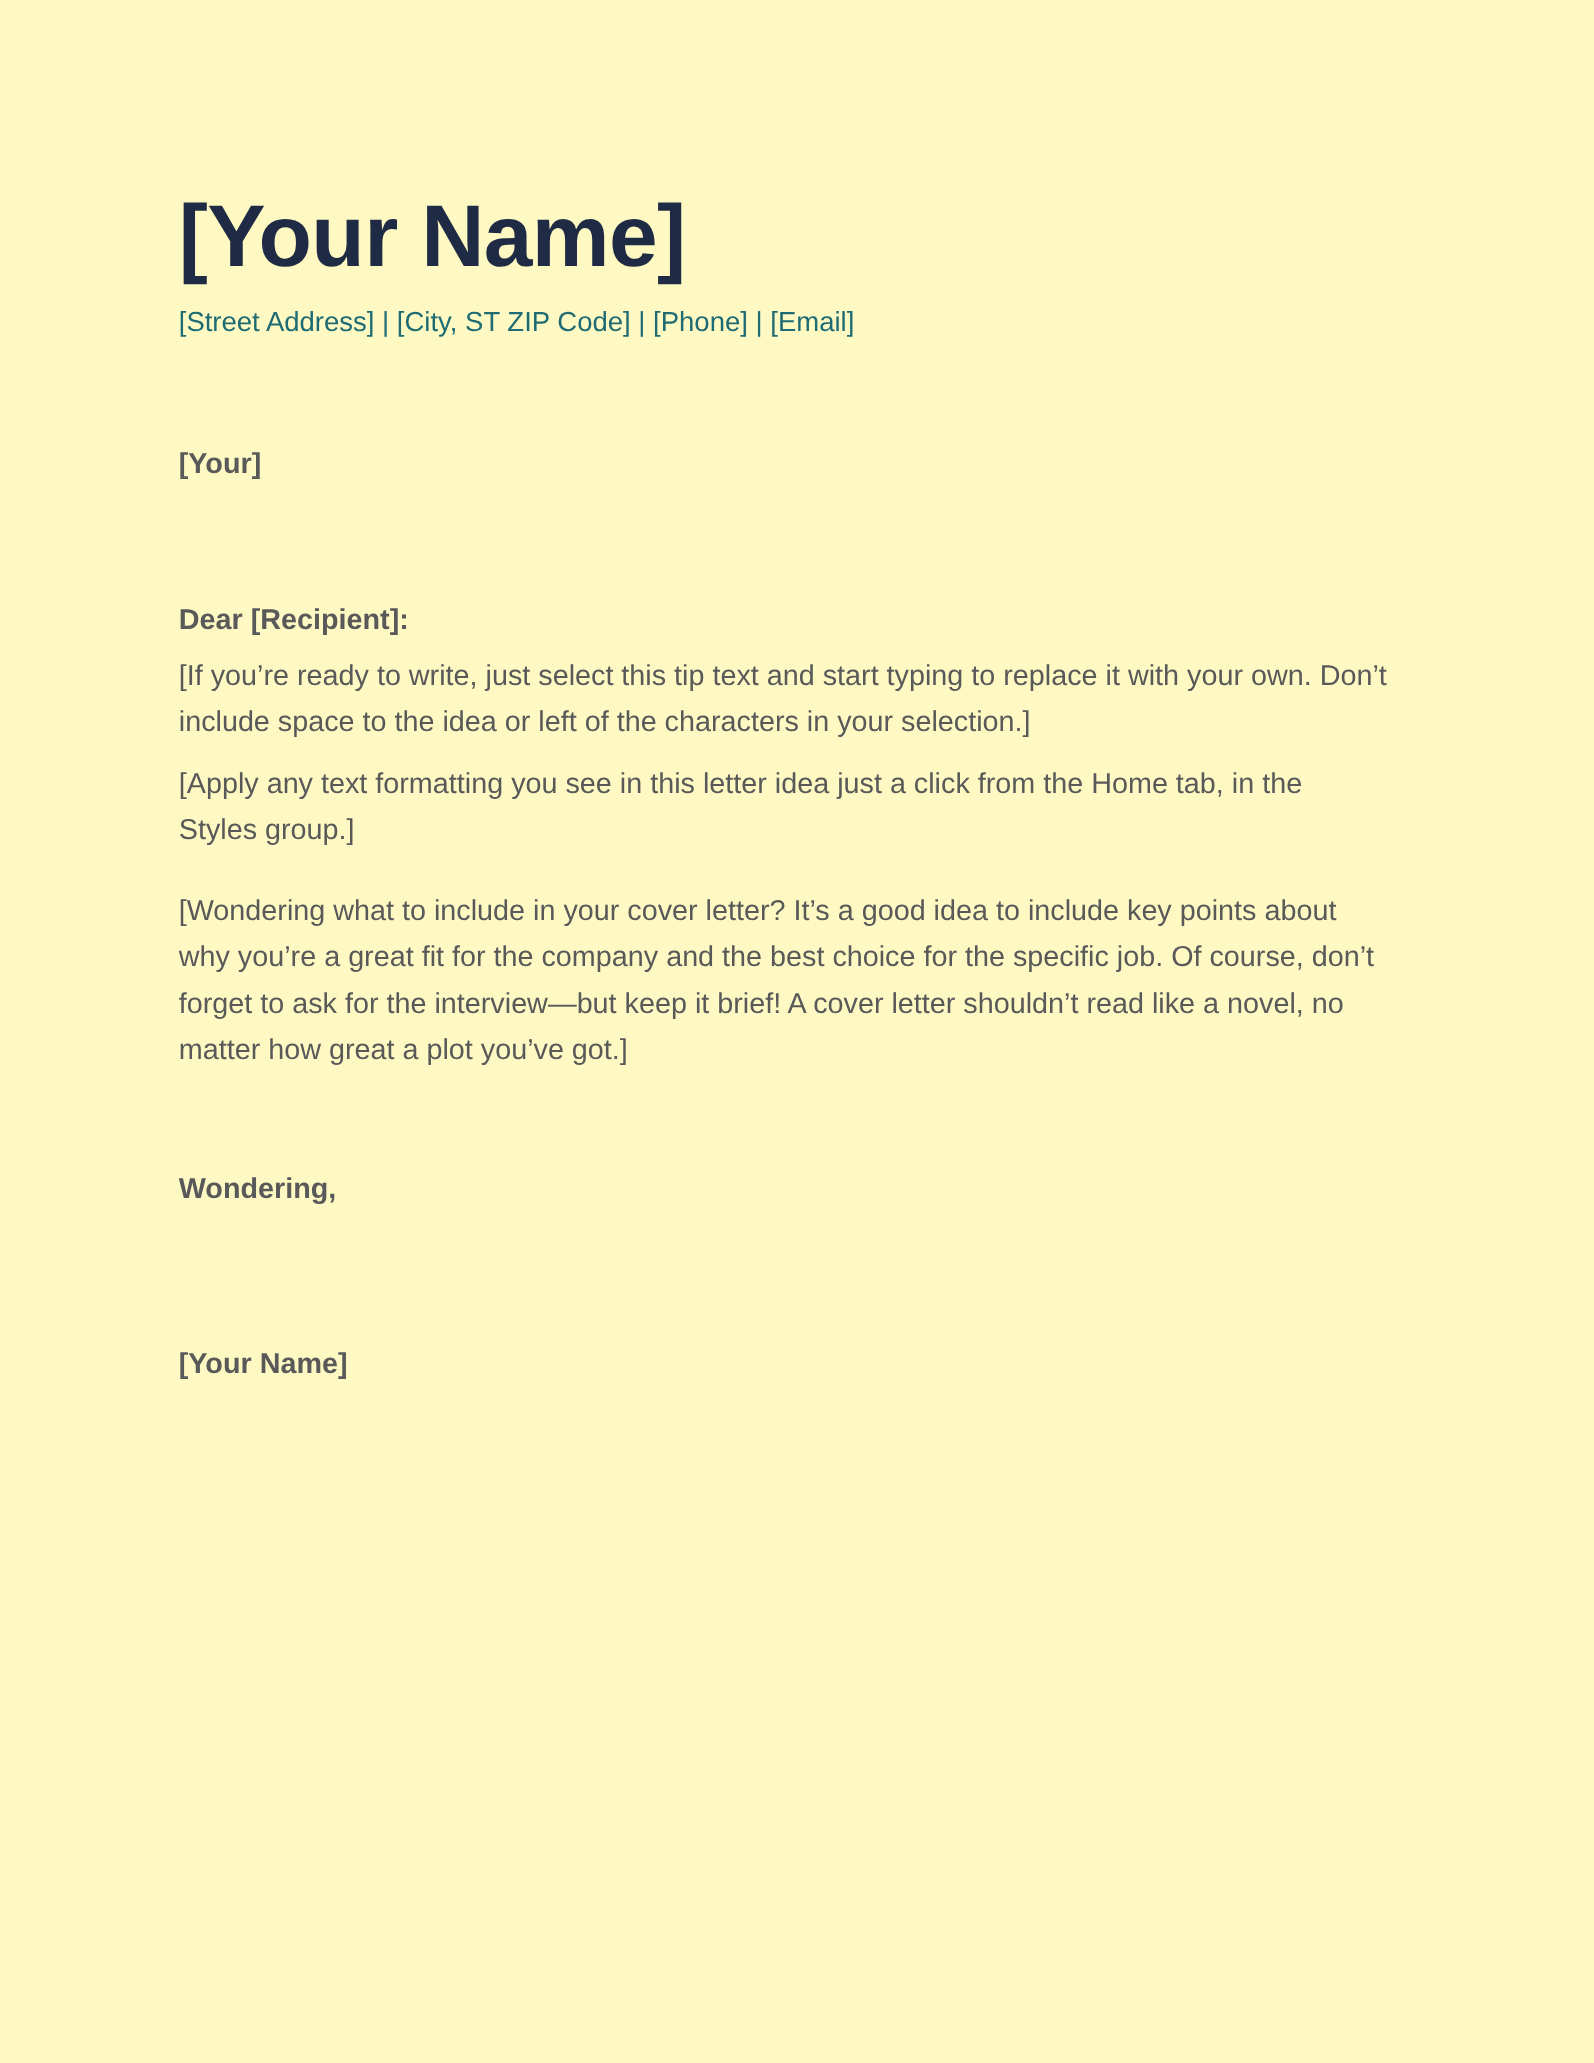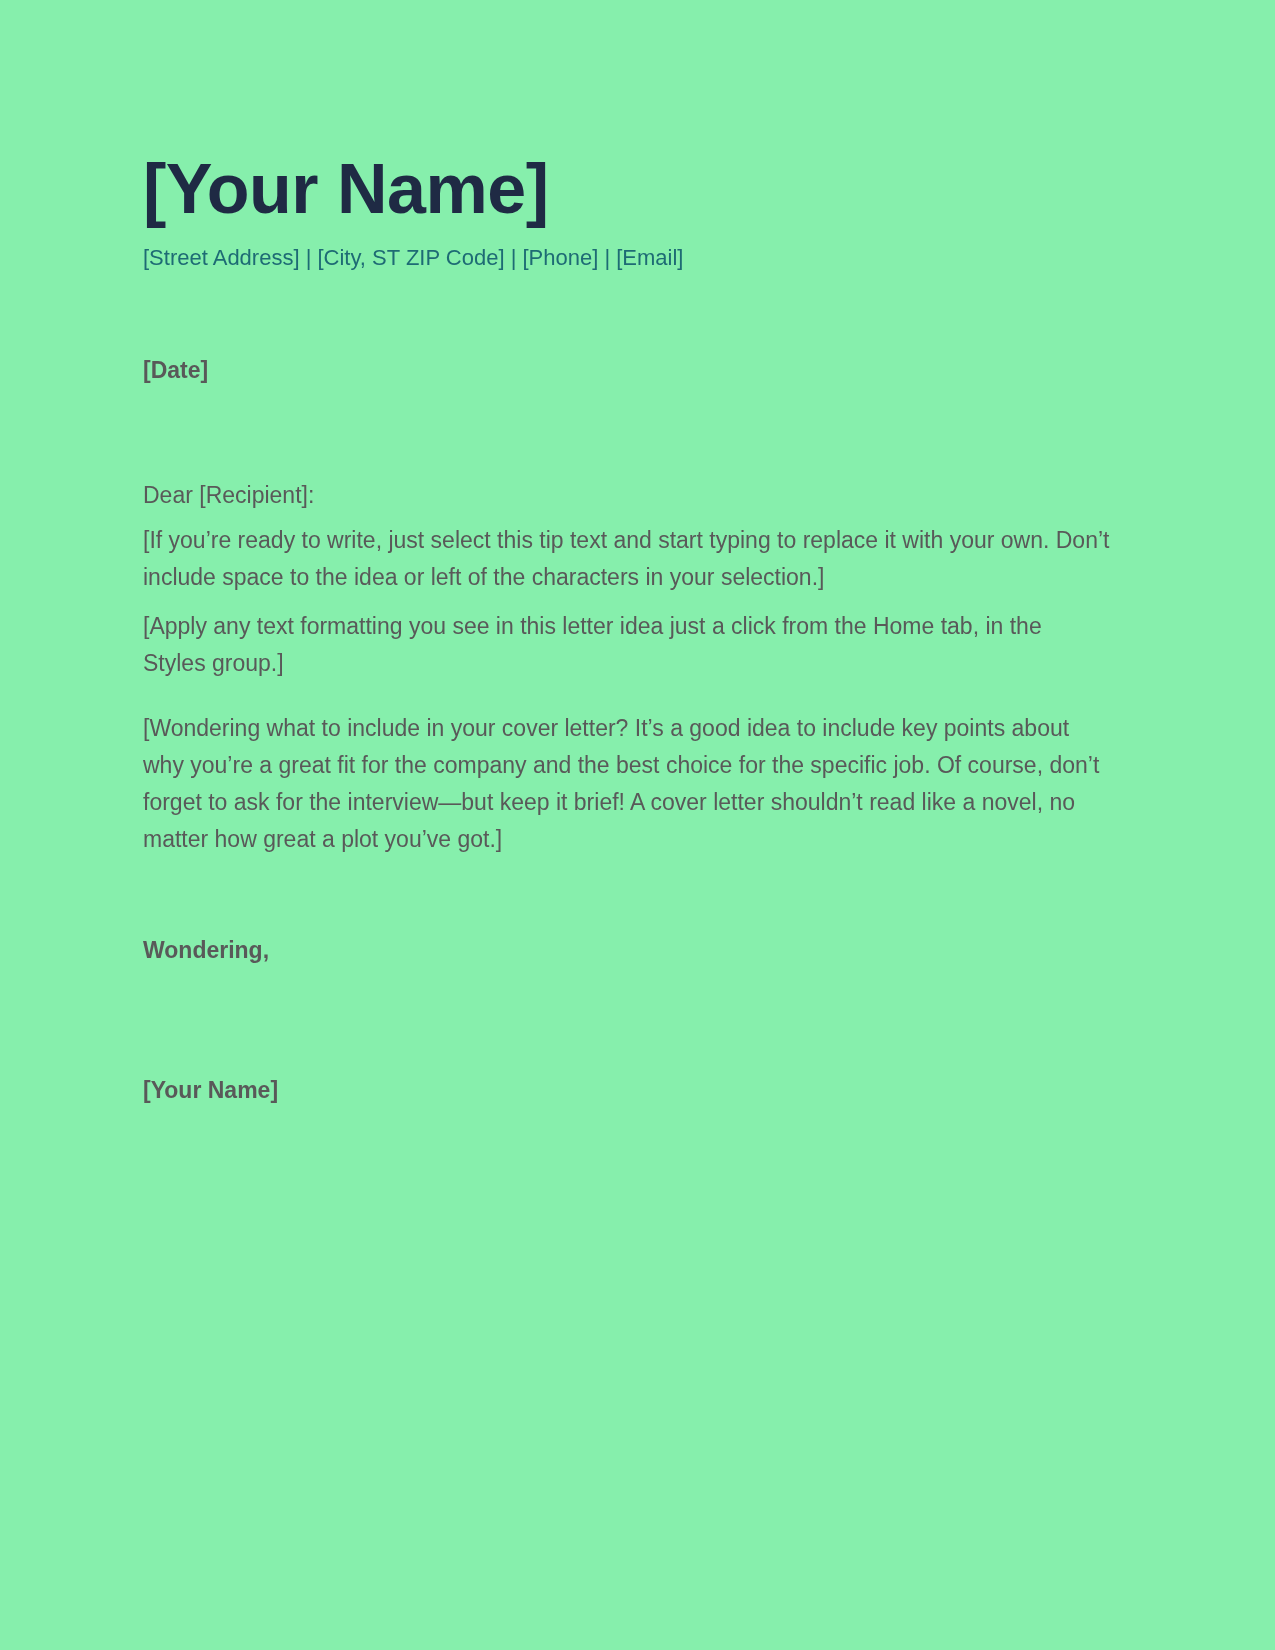--- a/index.html
+++ b/index.html
@@ -4,21 +4,21 @@
 <style>
   html, body {
     margin: 0;
     padding: 0;
     background: #ffffff;
   }
   .page {
     position: relative;
     width: 1275px;
     height: 1650px;
-    background: #86efac;
+    background: #fef9c3;
     font-family: "Liberation Sans", sans-serif;
     color: #595959;
     box-sizing: border-box;
     padding: 0 165px 0 143px;
     overflow: hidden;
   }
   .doc-name {
     margin: 150px 0 0 0;
     font-size: 70px;
     line-height: 78px;
@@ -42,21 +42,21 @@
     margin-top: 18px;
   }
   .recipient-line {
     font-size: 23px;
     line-height: 38.5px;
   }
   .salutation {
     margin-top: 88px;
     font-size: 23px;
     line-height: 37px;
-    font-weight: normal;
+    font-weight: bold;
   }
   .body-paragraph {
     margin: 0;
     font-size: 23px;
     line-height: 37px;
   }
   .p1 { margin-top: 8px; }
   .p2 { margin-top: 12px; }
   .p3 { margin-top: 28px; }
   .closing {
@@ -74,21 +74,21 @@
 </style>
 </head>
 <body>
 
 <div class="page">
 
   <h1 class="doc-name">[Your Name]</h1>
 
   <div class="contact-line">[Street Address] | [City, ST ZIP Code] | [Phone] | [Email]</div>
 
-  <div class="date-line">[Date]</div>
+  <div class="date-line">[Your]</div>
 
 
   <div class="salutation">Dear [Recipient]:</div>
 
   <p class="body-paragraph p1">[If you’re ready to write, just select this tip text and start typing to replace it with your own. Don’t include space to the idea or left of the characters in your selection.]</p>
 
   <p class="body-paragraph p2">[Apply any text formatting you see in this letter idea just a click from the Home tab, in the Styles group.]</p>
 
   <p class="body-paragraph p3">[Wondering what to include in your cover letter? It’s a good idea to include key points about why you’re a great fit for the company and the best choice for the specific job. Of course, don’t forget to ask for the interview—but keep it brief! A cover letter shouldn’t read like a novel, no matter how great a plot you’ve got.]</p>
 

